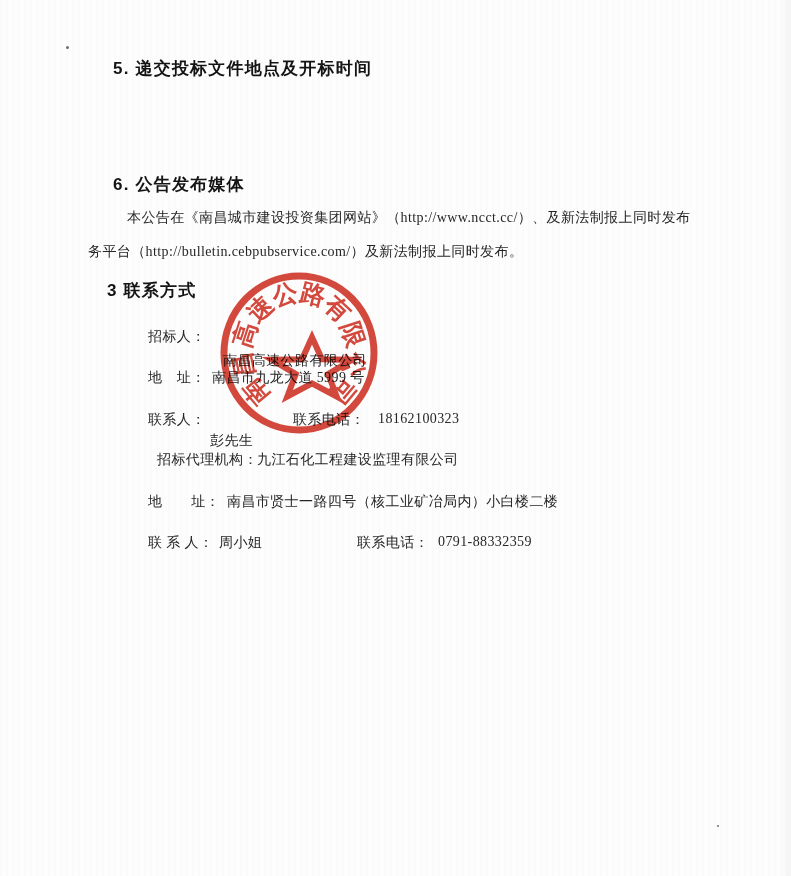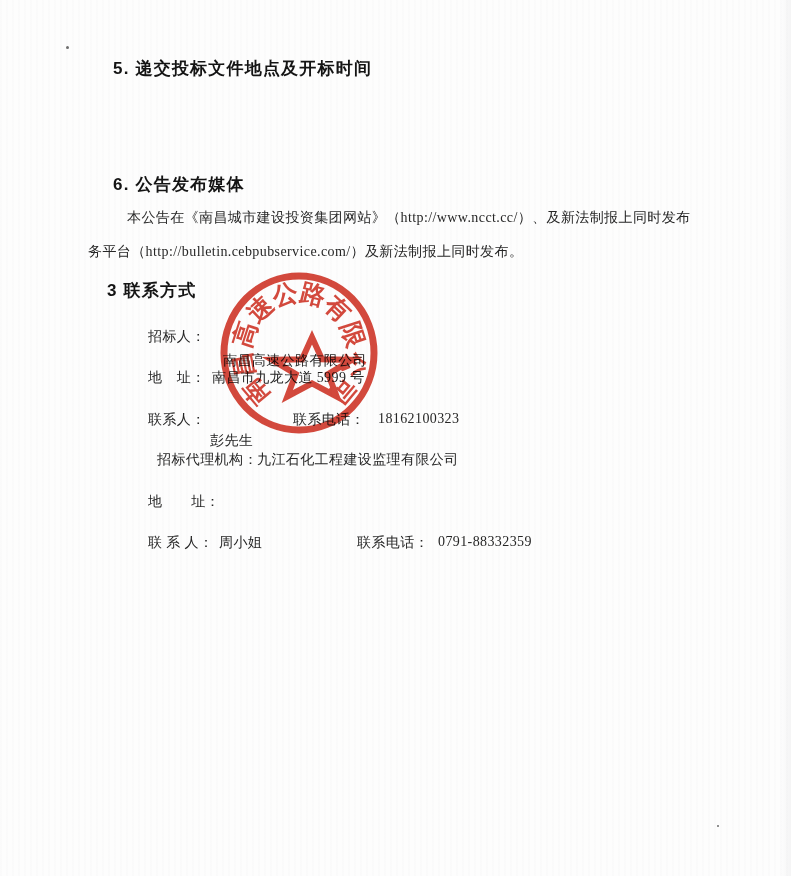--- a/index.html
+++ b/index.html
@@ -57,20 +57,21 @@
 
   <div class="abs t" style="left:148px;top:411px;">联系人：</div>
   <div class="abs t" style="left:210px;top:432px;">彭先生</div>
   <div class="abs t" style="left:293px;top:411px;">联系电话：</div>
   <div class="abs t" style="left:378px;top:411px;font-family:Liberation Serif, serif;">18162100323</div>
 
   <div class="abs t" style="left:148px;top:451px;margin-left:9px;">招标代理机构：</div>
   <div class="abs t" style="left:257px;top:451px;">九江石化工程建设监理有限公司</div>
 
   <div class="abs t" style="left:148px;top:493px;">地　　址：</div>
+  <div class="abs t" style="left:227px;top:493px;">南昌市贤士一路四号（核工业矿冶局内）小白楼二楼</div>
 
   <div class="abs t" style="left:148px;top:534px;text-align:center;">联 系 人：</div>
   <div class="abs t" style="left:219px;top:534px;">周小姐</div>
   <div class="abs t" style="left:357px;top:534px;">联系电话：</div>
   <div class="abs t" style="left:438px;top:534px;">0791-88332359</div>
 
   <div class="seal">
     <svg id="seal-svg" width="166" height="170" viewBox="0 0 166 170">
       <ellipse id="seal-ring" cx="82" cy="84" rx="75" ry="77" fill="none" stroke-width="7" stroke="#d13527"></ellipse>
       <path id="seal-star" fill="none" stroke-width="6" stroke-linejoin="miter" d="M95.0,68.2L105.0,90.3L134.9,90.9L111.2,105.1L119.7,127.5L95.0,114.3L70.3,127.5L78.8,105.1L55.1,90.9L85.0,90.3Z" stroke="#d13527"></path>

